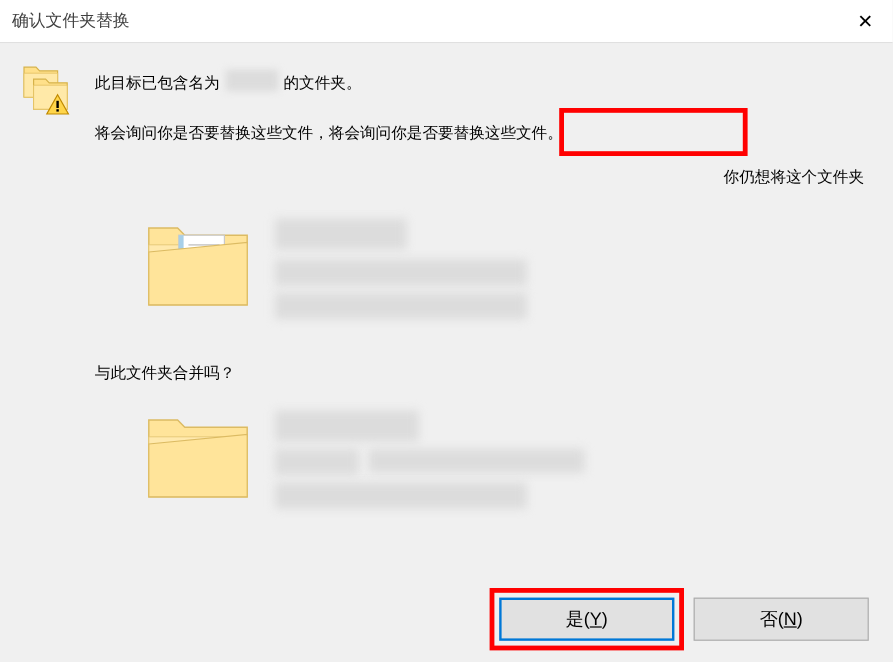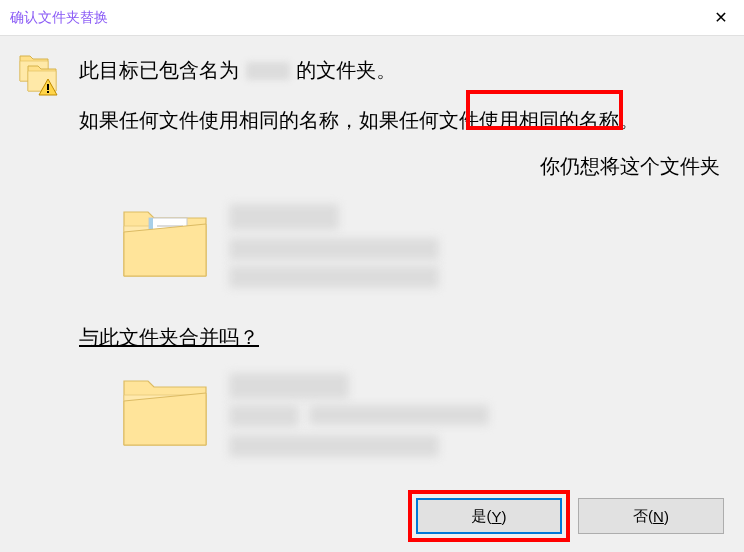--- a/index.html
+++ b/index.html
@@ -23,21 +23,21 @@
     height: 36px;
     background: #fff;
     border-bottom: 1px solid #e0e0e0;
     display: flex;
     align-items: center;
     justify-content: space-between;
     padding-left: 10px;
   }
   .titlebar-title {
     font-size: 14px;
-    color: #8b5cf6;
+    color: #404040;
   }
   .close-btn {
     width: 46px;
     height: 36px;
     display: flex;
     align-items: center;
     justify-content: center;
     font-size: 16px;
     font-family: "Segoe UI Symbol", sans-serif;
     color: #000;
@@ -55,21 +55,21 @@
     left: 0;
     top: 0;
     width: 48px;
     height: 48px;
   }
   .text-block {
     position: absolute;
     left: 65px;
     top: 8px;
     right: 10px;
-    font-size: 20px;
+    font-size: 13px;
     line-height: 1.2;
   }
   .line1 { white-space: nowrap; }
   .blur-span {
     display: inline-block;
     width: 44px;
     height: 18px;
     background: #dcdcdc;
     filter: blur(3px);
     border-radius: 2px;
@@ -110,21 +110,20 @@
   }
   .blur-a { width: 110px; height: 26px; margin-bottom: 8px; }
   .blur-b { width: 210px; height: 22px; margin-bottom: 6px; }
   .blur-c { width: 210px; height: 22px; }
   .blur-d { width: 120px; height: 26px; margin-bottom: 6px; }
   .blur-e { width: 70px; height: 22px; display:inline-block; vertical-align: top;}
   .blur-f { width: 180px; height: 20px; display:inline-block; vertical-align: top; margin-left:4px;}
   .blur-g { width: 210px; height: 22px; margin-top:6px;}
   .merge-line {
     margin-top: 32px;
-    text-decoration: underline;
   }
   .highlight-line2 {
     position: absolute;
     top: 90px;
     left: 466px;
     width: 157px;
     height: 40px;
     border: 4px solid #ff0000;
     pointer-events: none;
   }
@@ -194,21 +193,21 @@
         </g>
       </svg>
     </div>
 
     <div class="text-block">
       <div class="line1">
         <span>此目标已包含名为</span>
         <span class="blur-span"></span>
         <span>的文件夹。</span>
       </div>
-      <div class="line2">如果任何文件使用相同的名称，如果任何文件使用相同的名称。</div>
+      <div class="line2">将会询问你是否要替换这些文件，将会询问你是否要替换这些文件。</div>
       <div class="line3">你仍想将这个文件夹</div>
 
       <div class="folder-section">
         <div class="folder-icon-wrap">
           <svg width="95" height="90" viewBox="0 0 95 90">
             <path d="M5 14 h24 l6 6 h52 v58 h-82 z" fill="#ffe49a" stroke="#dcbb63" stroke-width="1.2"></path>
             <path d="M5 28 h82 v50 h-82 z" fill="#ffe9ad" stroke="#e6c878" stroke-width="0.8"></path>
 
             <rect x="30" y="20" width="38" height="48" fill="#fff" stroke="#c8c8c8"></rect>
             <rect x="30" y="20" width="4" height="48" fill="#a7cfe8"></rect>

